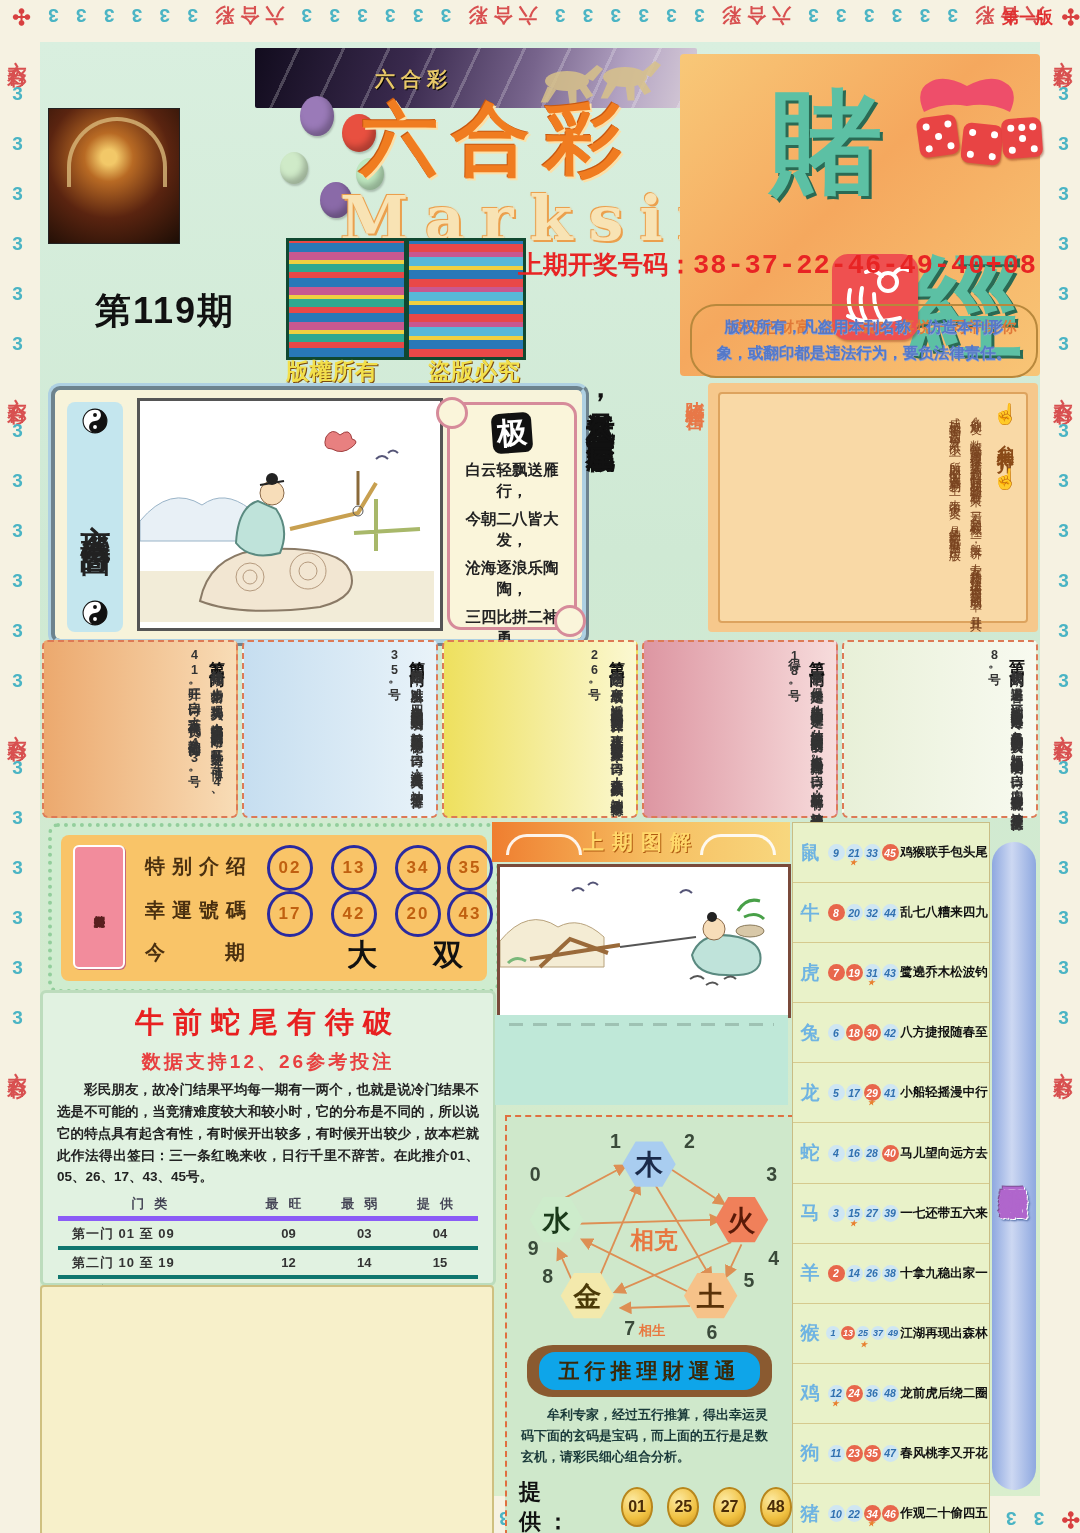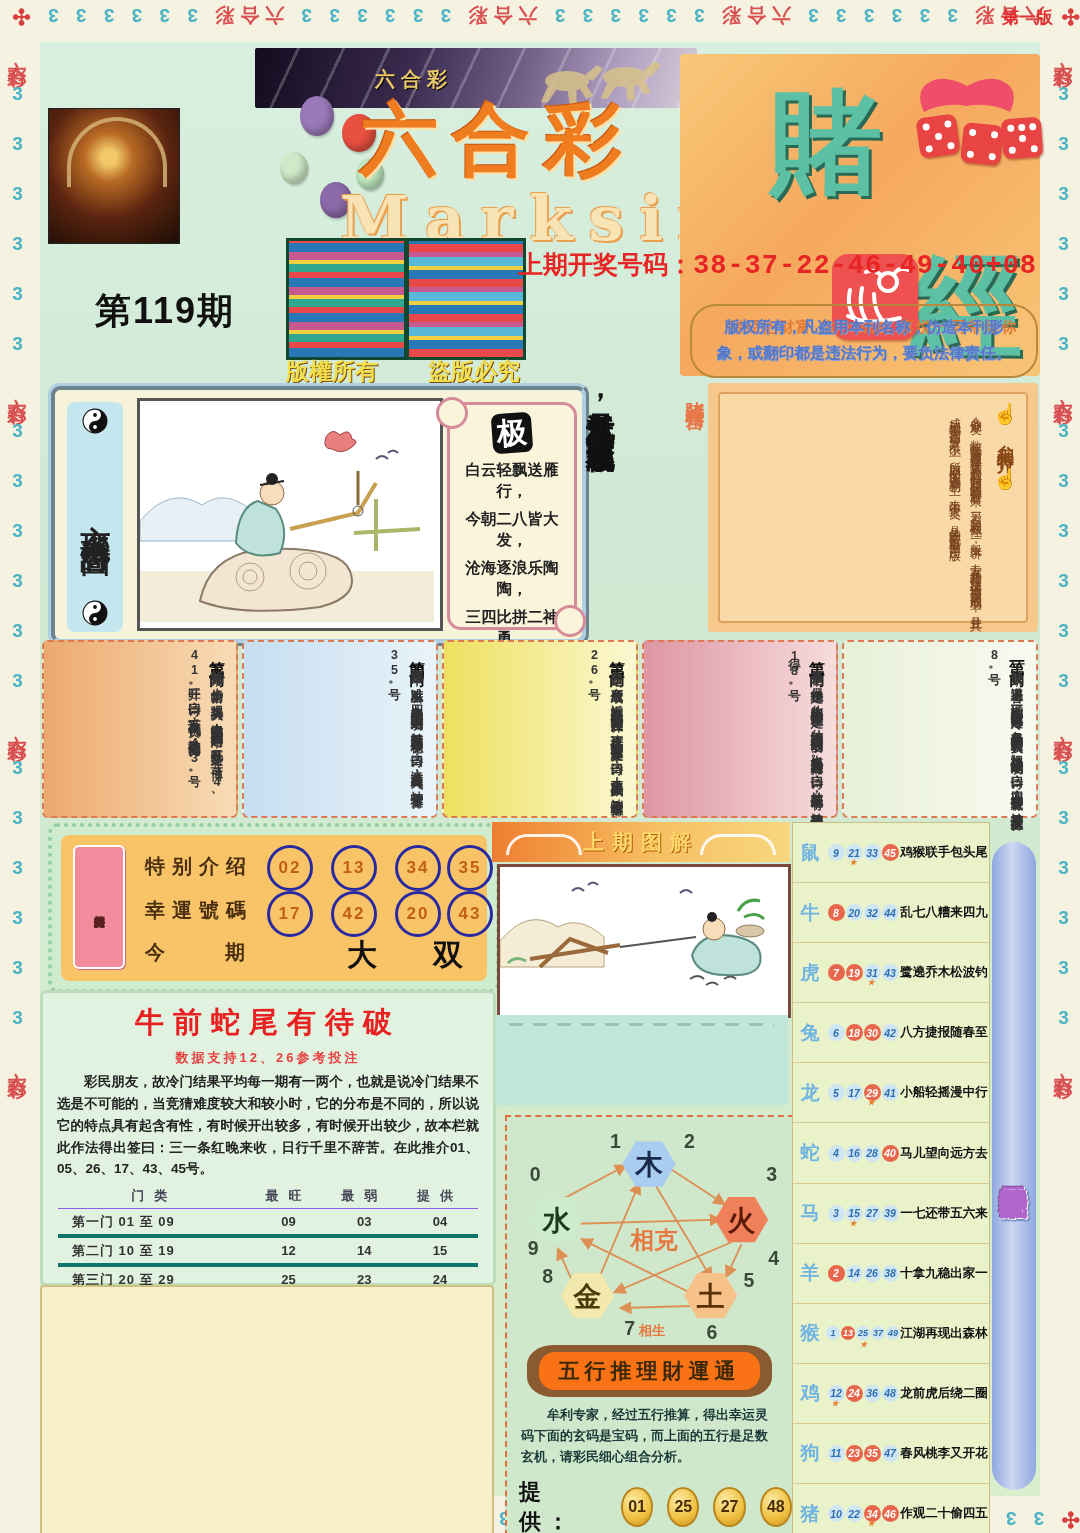--- a/index.html
+++ b/index.html
@@ -124,45 +124,45 @@
   .pinkscroll .txt{writing-mode:vertical-rl;text-orientation:upright;font-size:11px;font-weight:bold;color:#5a2020;}
   .sp-label{position:absolute;left:84px;font-family:"DejaVu Serif",serif;font-size:20px;font-weight:bold;
     color:#4a3010;letter-spacing:7px;}
   .ncircle{position:absolute;width:40px;height:40px;border:3px solid #2a2aa0;border-radius:50%;
     display:flex;align-items:center;justify-content:center;font-size:17px;font-weight:bold;color:#c06010;letter-spacing:2px;}
   .bigds{position:absolute;font-size:30px;font-weight:bold;color:#111;}
 
   
   .ana{left:0px;top:948px;width:450px;height:290px;background:#e1f2e1;border:3px solid #bcdcbc;border-radius:6px;}
   .ana h1{margin:10px 0 0;text-align:center;font-size:29px;color:#e82020;letter-spacing:9px;font-weight:bold;}
-  .ana h2{margin:6px 0 4px;text-align:center;font-size:13px;color:#e84040;letter-spacing:3px;font-weight:bold;}
+  .ana h2{margin:6px 0 4px;text-align:center;font-size:19px;color:#e84040;letter-spacing:3px;font-weight:bold;}
   .ana .body{margin:2px 14px;font-size:13.5px;color:#222;line-height:1.62;text-align:justify;text-indent:2em;font-weight:600;}
   .ana table{width:420px;margin:4px auto 0;border-collapse:collapse;font-size:13px;color:#333;}
-  .ana th{font-weight:bold;color:#445;letter-spacing:10px;padding:3px 0;border-bottom:1px solid #8b5cf6;}
+  .ana th{font-weight:bold;color:#445;letter-spacing:10px;padding:3px 0;border-bottom:5px solid #8b5cf6;}
   .ana td{text-align:center;padding:3.5px 0;border-bottom:4px solid #0f766e;font-weight:bold;}
   .ana td.g{text-align:left;padding-left:14px;letter-spacing:1px;}
 
   
   .creambox{left:0px;top:1243px;width:450px;height:247px;background:#f7f0ca;border:2px solid #cfc080;border-radius:4px;}
 
   
   .li-head{left:452px;top:780px;width:298px;height:40px;
     background:linear-gradient(90deg,#ef7e30,#f6bf62 55%,#f8d77e);display:flex;align-items:center;justify-content:center;}
   .li-head .t{color:#ffd86a;font-size:21px;font-weight:bold;letter-spacing:8px;text-shadow:1px 1px 0 #b05a10;}
   .li-arrow{position:absolute;width:70px;height:18px;border:3px solid #fff;border-bottom:none;
     border-radius:40px 40px 0 0;opacity:.9;}
   .li-pic{left:457px;top:822px;width:288px;height:148px;background:#fff;border:3px solid #7a4a3a;}
   .li-teal{left:455px;top:973px;width:293px;height:90px;background:#bfe8d8;}
   .li-teal .faint{margin:8px 14px;height:3px;
     background:repeating-linear-gradient(90deg,#88a89a 0 14px,transparent 14px 24px);opacity:.6;}
 
   
   .fe{left:465px;top:1073px;width:285px;height:417px;background:#cfe8cb;border:2px dashed #e07040;}
   .fe-sign{position:absolute;left:20px;top:228px;width:245px;height:52px;background:#8a5a30;border-radius:26px/20px;}
-  .fe-sign .in{position:absolute;left:12px;top:7px;right:12px;bottom:7px;background:#f97316;border-radius:16px;
+  .fe-sign .in{position:absolute;left:12px;top:7px;right:12px;bottom:7px;background:#0ea5e9;border-radius:16px;
     display:flex;align-items:center;justify-content:center;font-family:"DejaVu Serif",serif;
     font-size:21px;font-weight:bold;color:#3a2808;letter-spacing:5px;}
   .fe-body{position:absolute;left:14px;top:288px;width:256px;font-size:13px;color:#1a3a3a;line-height:1.6;
     text-indent:2em;font-weight:600;}
   .fe-provide{position:absolute;left:12px;top:360px;display:flex;align-items:center;gap:14px;}
   .fe-provide .lab{font-size:22px;font-weight:bold;color:#111;letter-spacing:6px;}
   .coin{width:36px;height:36px;border-radius:50%;background:radial-gradient(circle at 35% 30%,#fce9a0,#f0c040 60%,#c89020);
     border:2px solid #b8861c;display:flex;align-items:center;justify-content:center;
     font-size:16px;font-weight:bold;color:#4a2c08;}
 

